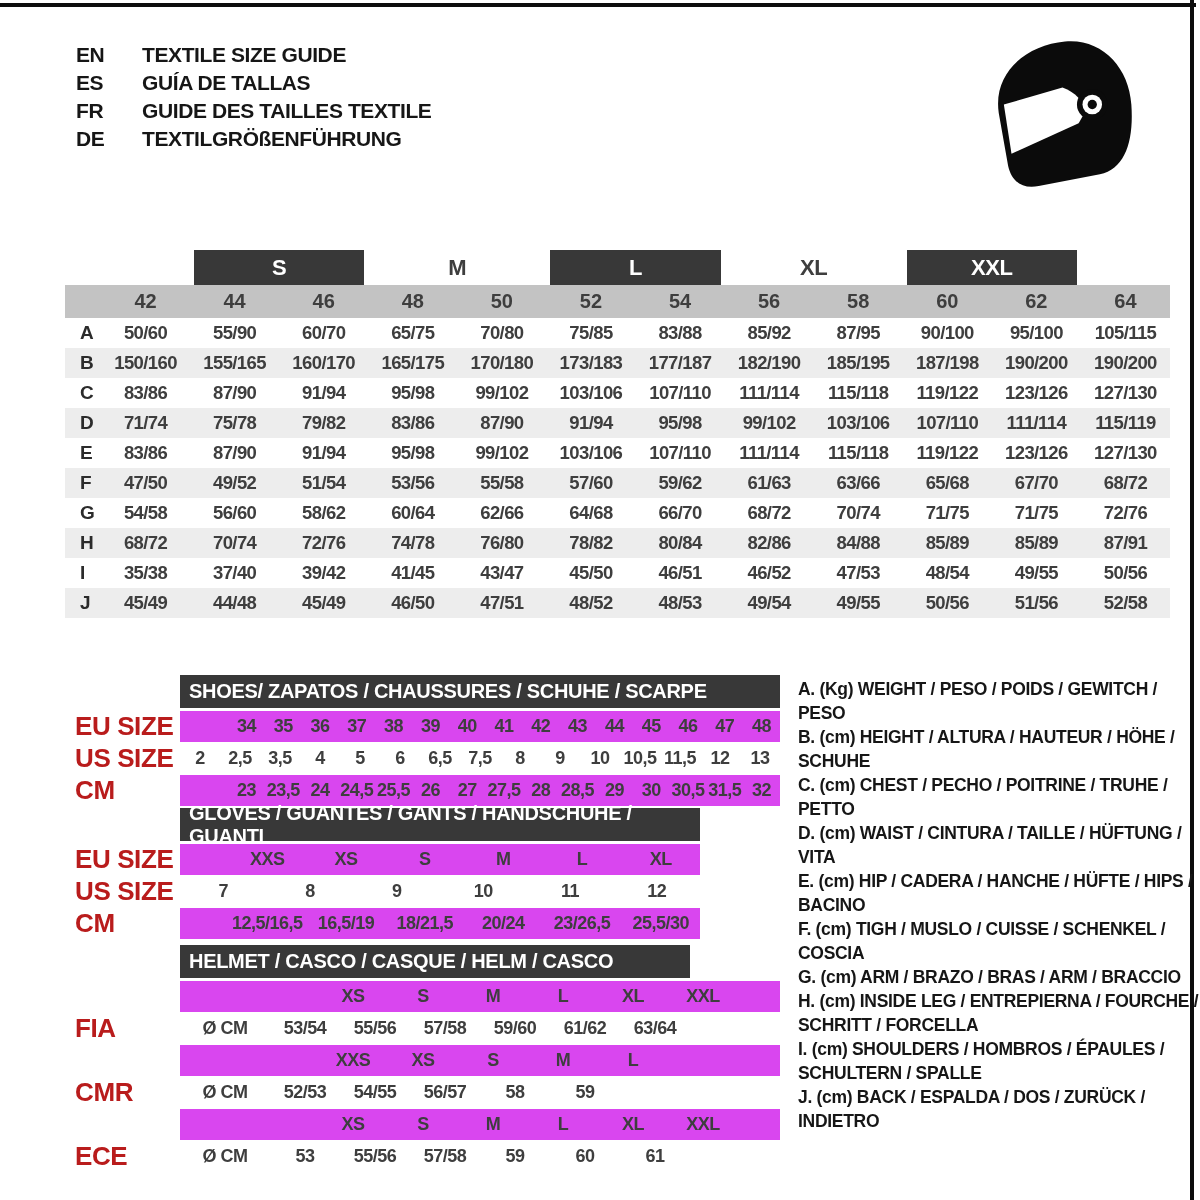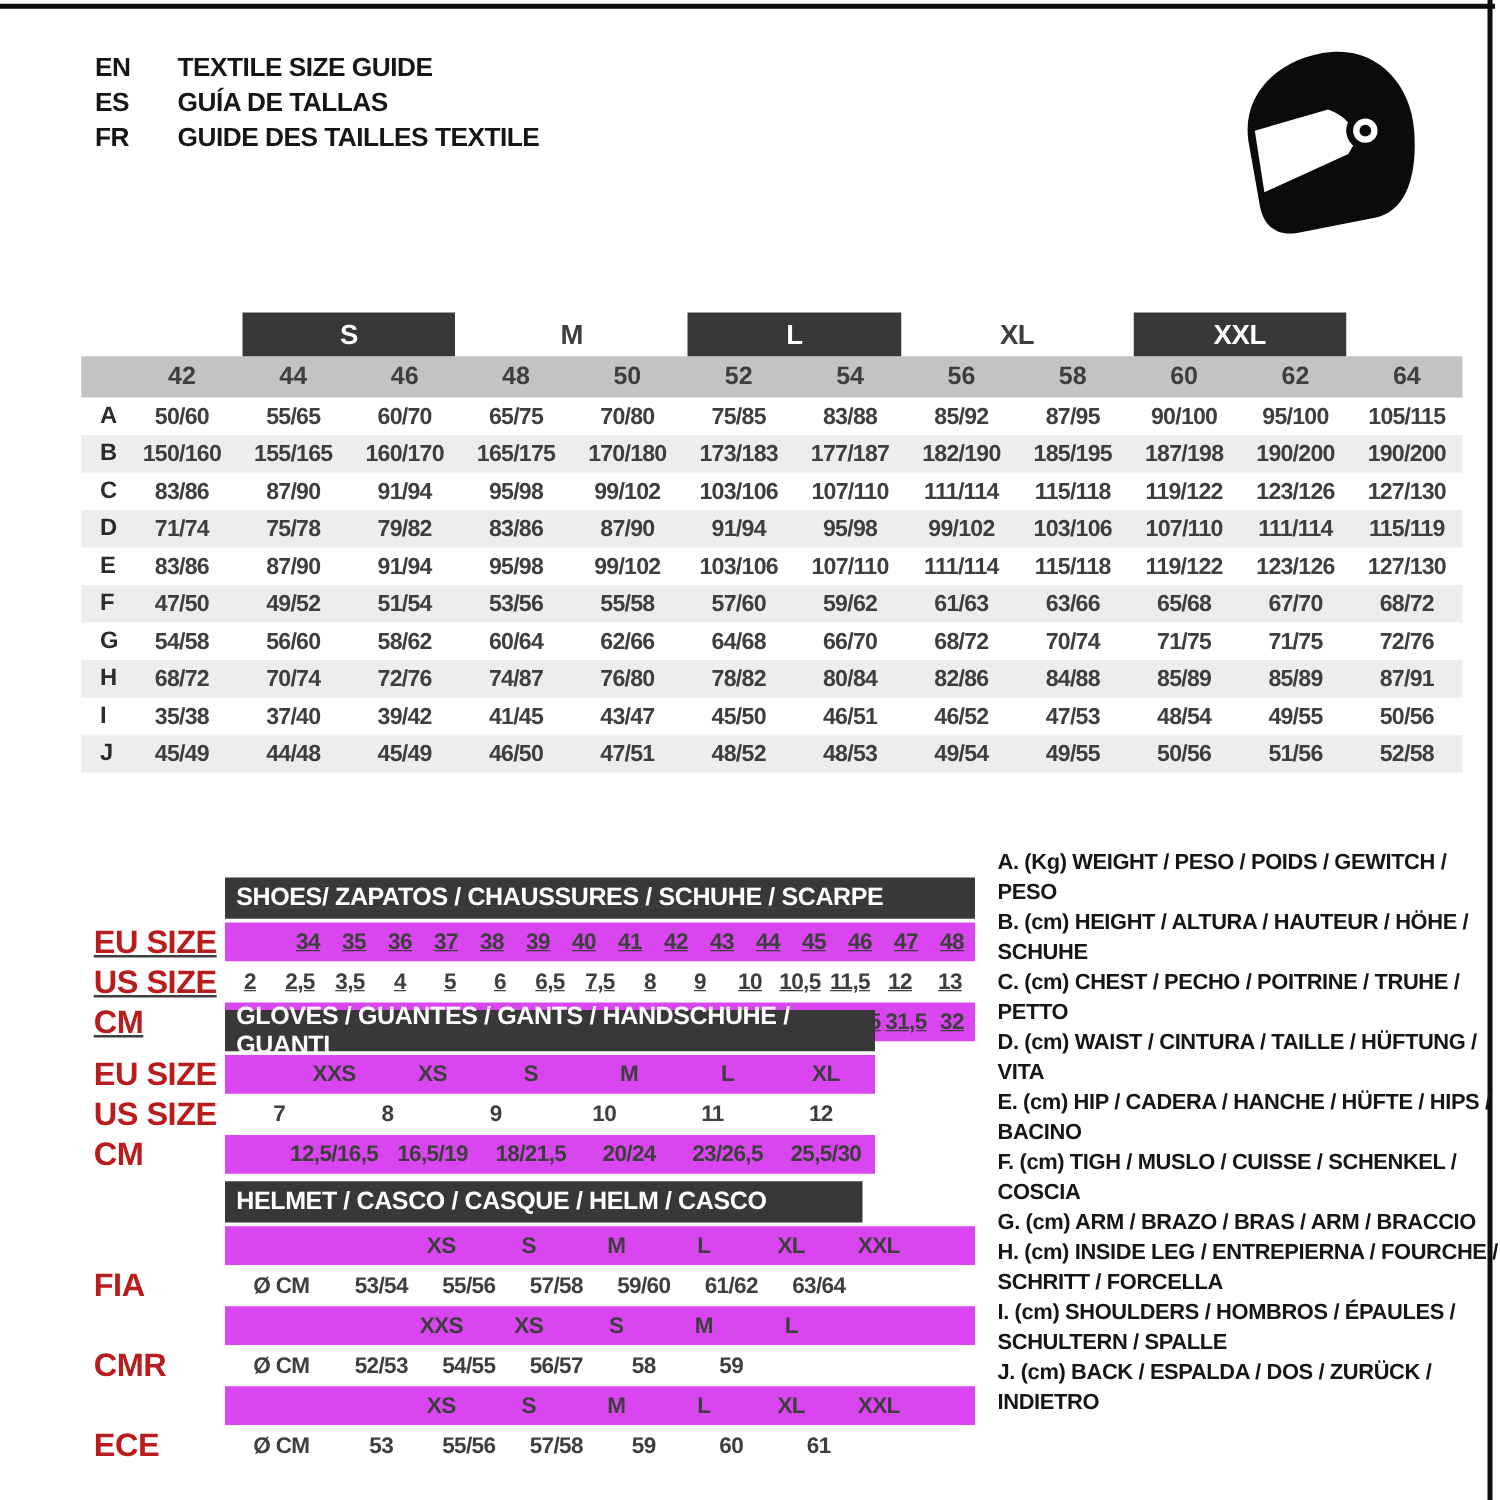--- a/index.html
+++ b/index.html
@@ -42,21 +42,21 @@
                 display:flex; align-items:center; padding-left:9px;
                 font-weight:bold; font-size:20px; letter-spacing:-0.3px; }
   .brow { display:flex; height:31px; margin-bottom:1px; }
   .blabel { width:105px; display:flex; align-items:center;
             font-weight:bold; font-size:26px; color:#b91c1c; letter-spacing:-0.4px; }
   .bband { flex:1; display:grid; align-items:center; }
   .bband.gray { background:#d946ef;padding-left:48px; }
   .bcell { text-align:center; font-weight:bold; font-size:18px; letter-spacing:-0.5px;
            white-space:nowrap; color:#3e3e3e; }
 
-  .shoes  { left:75px; top:702px; width:705px;text-decoration:underline; }
+  .shoes  { left:75px; top:675px; width:705px; }
   .shoes  .bband { grid-template-columns:repeat(15,1fr); }
   .gloves { left:75px; top:808px; width:625px; }
   .gloves .bband { grid-template-columns:repeat(6,1fr); }
   .helmet { left:75px; top:945px; width:705px; }
   .helmet .bar { width:510px; }
   .helmet .bband { grid-template-columns:90px repeat(6,70px) 1fr; }
 
   
   .legend { position:absolute; left:798px; top:677px; width:402px; }
   .legend-item { font-weight:bold; font-size:17.5px; line-height:24px;
@@ -73,20 +73,24 @@
       <div class="lang-code">EN</div>
       <div class="lang-label">TEXTILE SIZE GUIDE</div>
     </div>
     <div class="lang-row">
       <div class="lang-code">ES</div>
       <div class="lang-label">GUÍA DE TALLAS</div>
     </div>
     <div class="lang-row">
       <div class="lang-code">FR</div>
       <div class="lang-label">GUIDE DES TAILLES TEXTILE</div>
+    </div>
+    <div class="lang-row">
+      <div class="lang-code">DE</div>
+      <div class="lang-label">TEXTILGRÖßENFÜHRUNG</div>
     </div>
   </div>
 
 <svg class="helmet-svg" width="175" height="170" viewBox="0 0 200 200" aria-hidden="true">
   <path d="M 103 16 C 146 12 178 46 181 90 C 184 132 174 166 144 172 L 72 186
            C 52 190 40 180 36 162 L 25 100 C 18 52 58 20 103 16 Z" fill="#0b0b0b"></path>
   <path d="M 31 90 L 100 70 C 116 76 124 86 127 98 L 119 112 L 40 148 Z" fill="#ffffff"></path>
   <circle cx="135" cy="90" r="18" fill="#0b0b0b"></circle>
   <circle cx="135" cy="90" r="11.5" fill="#ffffff"></circle>
   <circle cx="135" cy="90" r="5.5" fill="#0b0b0b"></circle>
@@ -112,21 +116,21 @@
       <div class="num-cell">56</div>
       <div class="num-cell">58</div>
       <div class="num-cell">60</div>
       <div class="num-cell">62</div>
       <div class="num-cell">64</div>
     </div>
   <div>
       <div class="t-row">
         <div class="t-label">A</div>
         <div class="t-cell">50/60</div>
-        <div class="t-cell">55/65</div>
+        <div class="t-cell">55/90</div>
         <div class="t-cell">60/70</div>
         <div class="t-cell">65/75</div>
         <div class="t-cell">70/80</div>
         <div class="t-cell">75/85</div>
         <div class="t-cell">83/88</div>
         <div class="t-cell">85/92</div>
         <div class="t-cell">87/95</div>
         <div class="t-cell">90/100</div>
         <div class="t-cell">95/100</div>
         <div class="t-cell">105/115</div>
@@ -219,21 +223,21 @@
         <div class="t-cell">70/74</div>
         <div class="t-cell">71/75</div>
         <div class="t-cell">71/75</div>
         <div class="t-cell">72/76</div>
       </div>
       <div class="t-row stripe">
         <div class="t-label">H</div>
         <div class="t-cell">68/72</div>
         <div class="t-cell">70/74</div>
         <div class="t-cell">72/76</div>
-        <div class="t-cell">74/87</div>
+        <div class="t-cell">74/78</div>
         <div class="t-cell">76/80</div>
         <div class="t-cell">78/82</div>
         <div class="t-cell">80/84</div>
         <div class="t-cell">82/86</div>
         <div class="t-cell">84/88</div>
         <div class="t-cell">85/89</div>
         <div class="t-cell">85/89</div>
         <div class="t-cell">87/91</div>
       </div>
       <div class="t-row">

